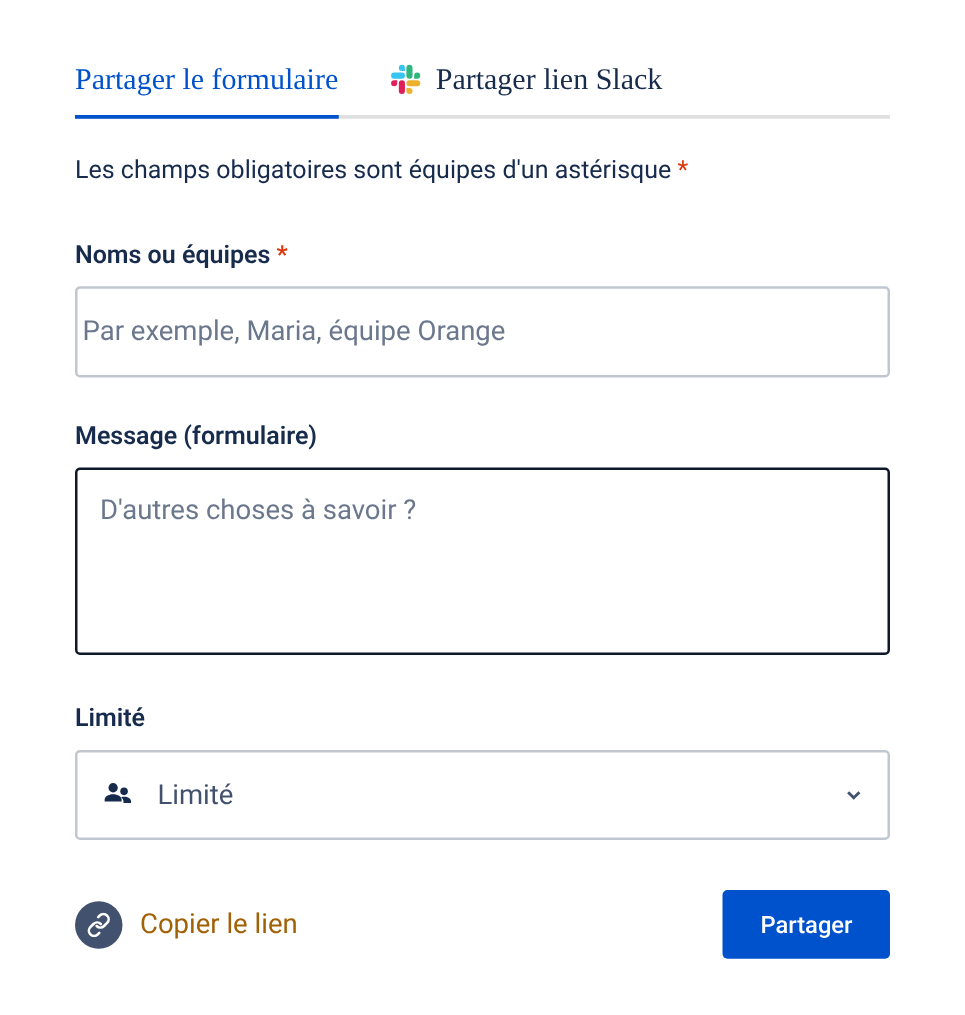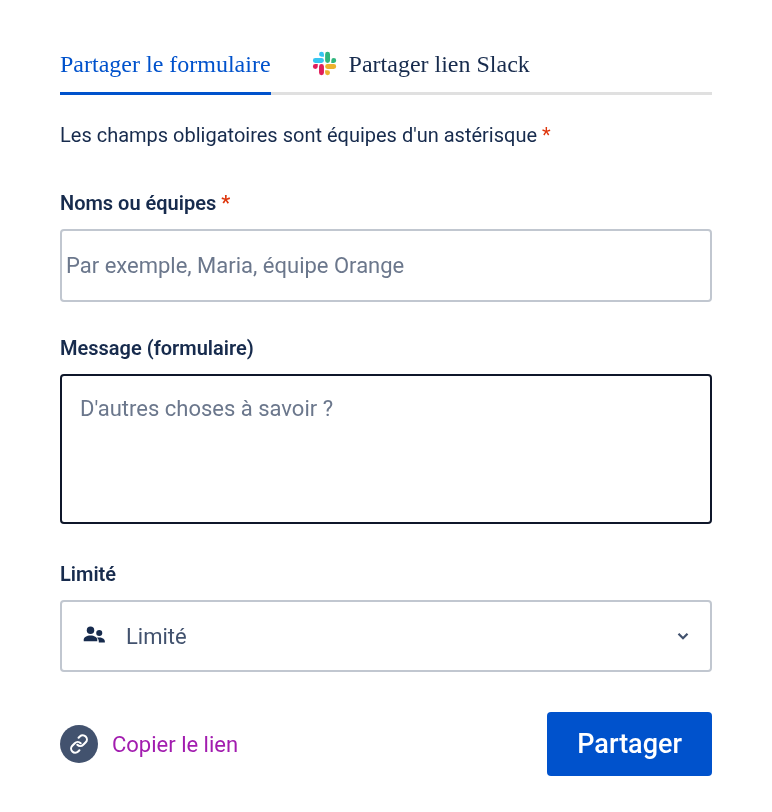--- a/index.html
+++ b/index.html
@@ -151,30 +151,30 @@
       justify-content: center;
       flex-shrink: 0;
     }
     .link-icon {
       width: 20px;
       height: 20px;
       color: #fff;
     }
     .copy-link-text {
       font-size: 22px;
-      color: #a21caf;
+      color: #a16207;
       text-align: center;
     }
     .share-button {
       background: #0052CC;
       color: #fff;
       border: none;
       border-radius: 4px;
       padding: 16px 30px;
-      font-size: 27px;
+      font-size: 19px;
       font-weight: 500;
       cursor: pointer;
       font-family: inherit;
     }
   </style>
 </head>
 <body>
 
 <div class="container">
   <div class="tabs">

